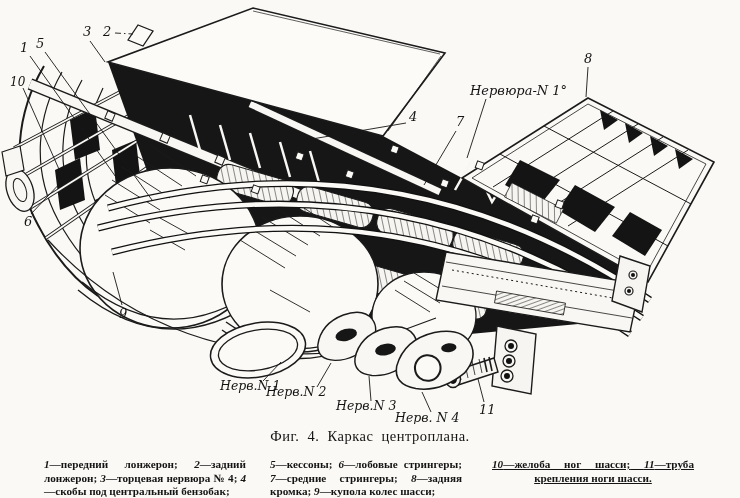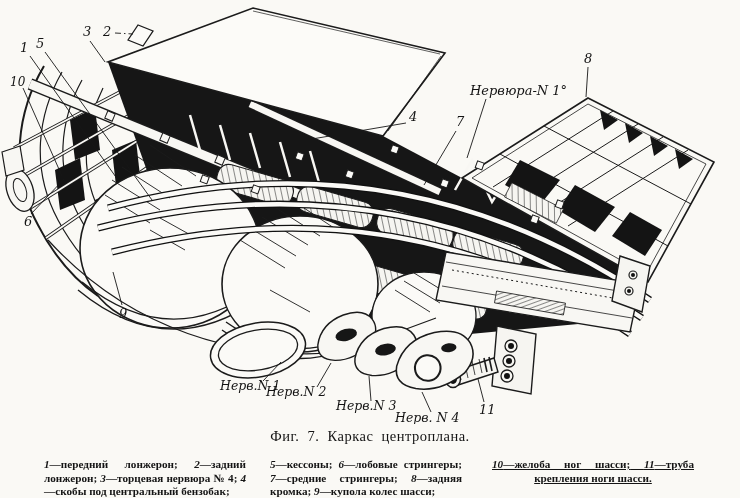--- a/index.html
+++ b/index.html
@@ -284,21 +284,21 @@
 
   <g>
     <text class="hw-b" x="470" y="95">Нервюра-N 1°</text>
     <text class="hw" x="220" y="390">Нерв.N 1</text>
     <text class="hw" x="266" y="396">Нерв.N 2</text>
     <text class="hw" x="336" y="410">Нерв.N 3</text>
     <text class="hw" x="395" y="422">Нерв. N 4</text>
   </g>
 </svg>
 
-<div class="caption">Фиг. 7. Каркас центроплана.</div>
+<div class="caption">Фиг. 4. Каркас центроплана.</div>
 
 <div class="legend">
   <div class="legend-col c1"><span><i>1</i>—передний лонжерон;</span> <span><i>2</i>—задний лонжерон;</span> <span><i>3</i>—торцевая нервюра № 4;</span> <span><i>4</i>—скобы под центральный бензобак;</span> </div>
   <div class="legend-col c2"><span><i>5</i>—кессоны;</span> <span><i>6</i>—лобовые стрингеры;</span> <span><i>7</i>—средние стрингеры;</span> <span><i>8</i>—задняя кромка;</span> <span><i>9</i>—купола колес шасси;</span> </div>
   <div class="legend-col c3"><span><i>10</i>—желоба ног шасси;</span> <span><i>11</i>—труба крепления ноги шасси.</span> </div>
 </div>
 
 </div>
 
 </body></html>

